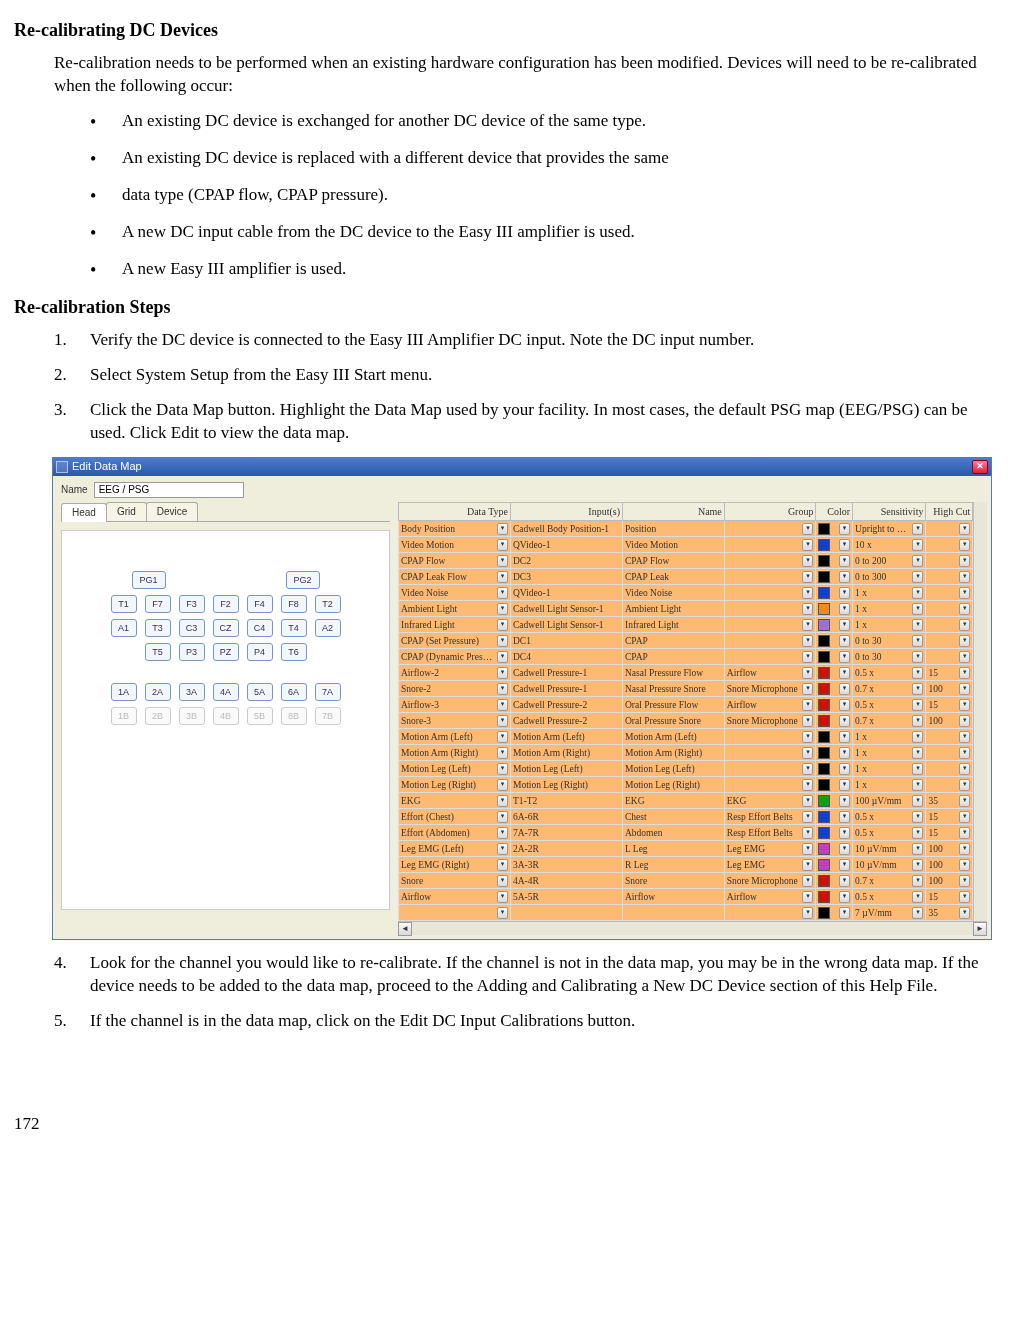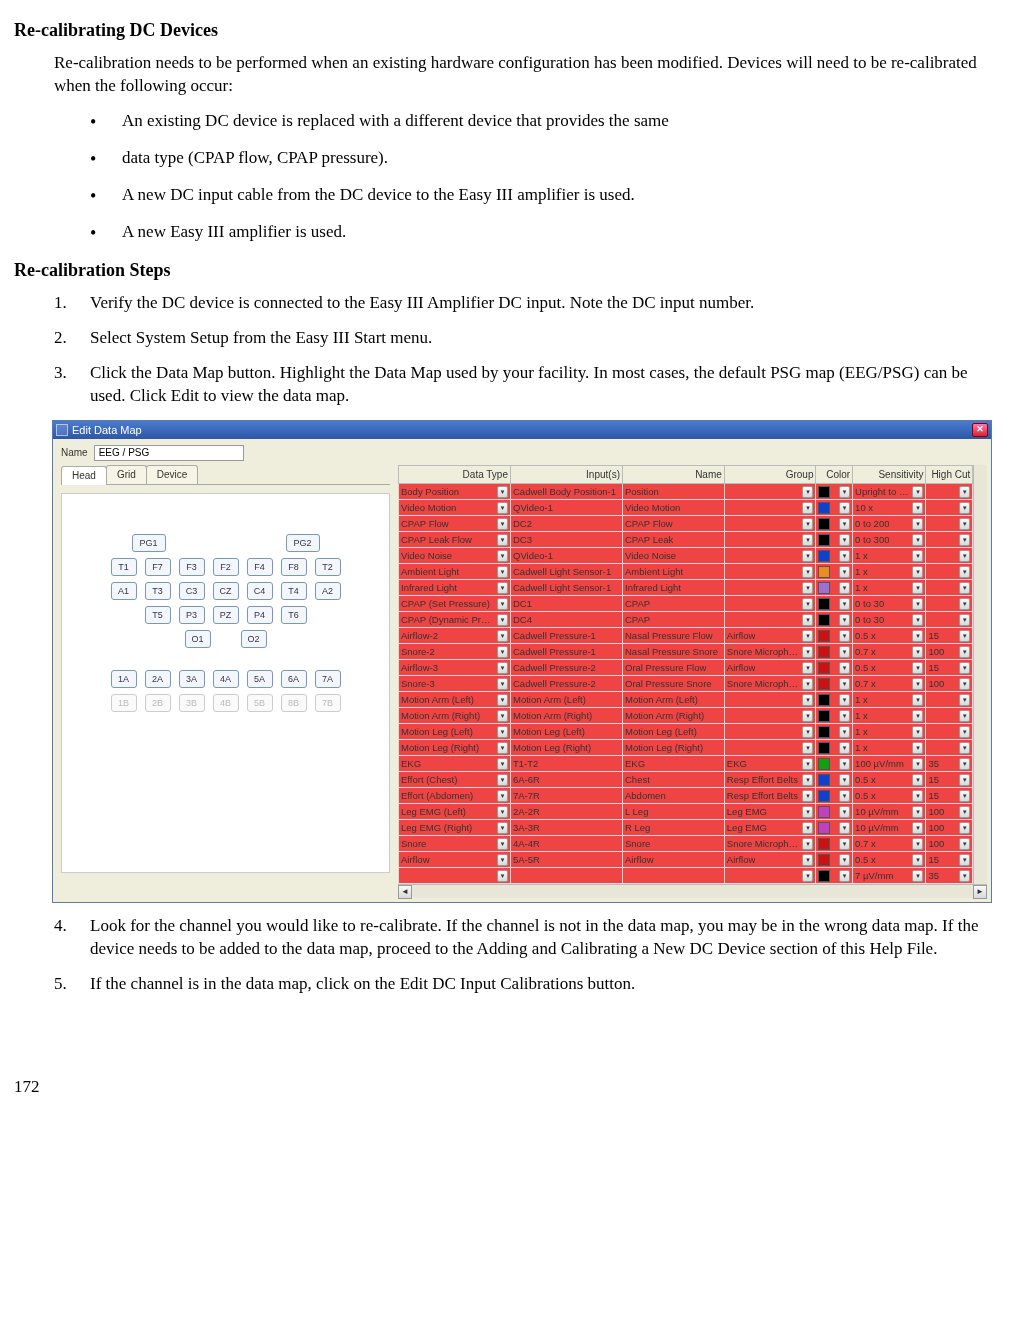--- a/index.html
+++ b/index.html
@@ -146,22 +146,23 @@
   .elec.mut { border-color:#ccc; color:#bbb; background:#fafafa;}
   .elec.wide { width:34px; }
 
   .grid-pane {
     flex:1;
     padding: 0 4px 4px 0;
   }
   table.dmap {
     border-collapse: collapse;
     width: 100%;
-    background:#ef4444;
+    background:#fdba74;
     table-layout: fixed;
+    font-family: Liberation Serif, serif;
   }
   table.dmap th {
     background:#efeedc;
     border:1px solid #bbb;
     font-weight:normal;
     font-size:10px;
     padding:2px 2px;
     white-space:nowrap;
     overflow:hidden;
   }
@@ -225,20 +226,21 @@
   }
 </style>
 </head>
 <body>
 
 <div class="heading">Re-calibrating DC Devices</div>
 
 <p class="para">Re-calibration needs to be performed when an existing hardware configuration has been modified.  Devices will need to be re-calibrated when the following occur:</p>
 
 <ul class="bullets">
+  <li>An existing DC device is exchanged for another DC device of the same type.</li>
   <li>An existing DC device is replaced with a different device that provides the same</li>
   <li>data type (CPAP flow, CPAP pressure).</li>
   <li>A new DC input cable from the DC device to the Easy III amplifier is used.</li>
   <li>A new Easy III amplifier is used.</li>
 </ul>
 
 <div class="heading">Re-calibration Steps</div>
 
 <ol class="steps">
   <li>Verify the DC device is connected to the Easy III Amplifier DC input.  Note the DC  input number.</li>
@@ -288,24 +290,20 @@
             <div class="elec">T4</div>
             <div class="elec">A2</div>
           </div>
         <div class="elec-row" id="er5">
             <div class="elec">T5</div>
             <div class="elec">P3</div>
             <div class="elec">PZ</div>
             <div class="elec">P4</div>
             <div class="elec">T6</div>
           </div>
-        <div class="elec-row" style="gap:30px;">
-          <div class="elec">O1</div>
-          <div class="elec">O2</div>
-        </div>
         <div style="height:16px"></div>
         <div class="elec-row" id="er7">
             <div class="elec">1A</div>
             <div class="elec">2A</div>
             <div class="elec">3A</div>
             <div class="elec">4A</div>
             <div class="elec">5A</div>
             <div class="elec">6A</div>
             <div class="elec">7A</div>
           </div>

